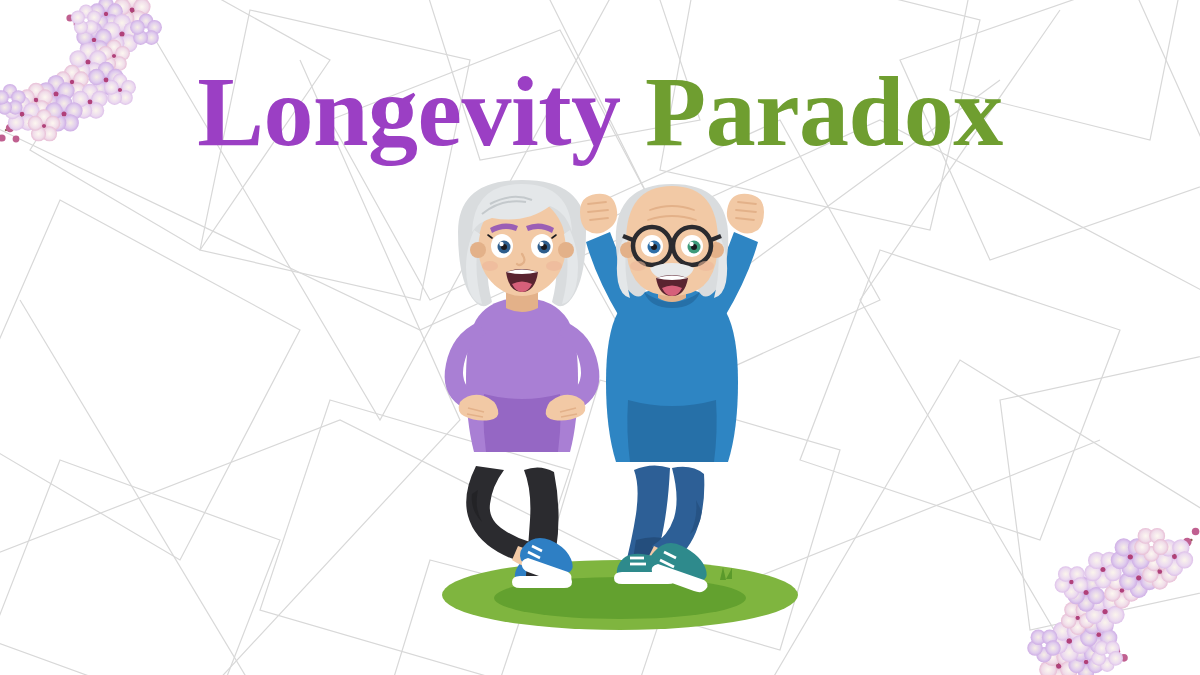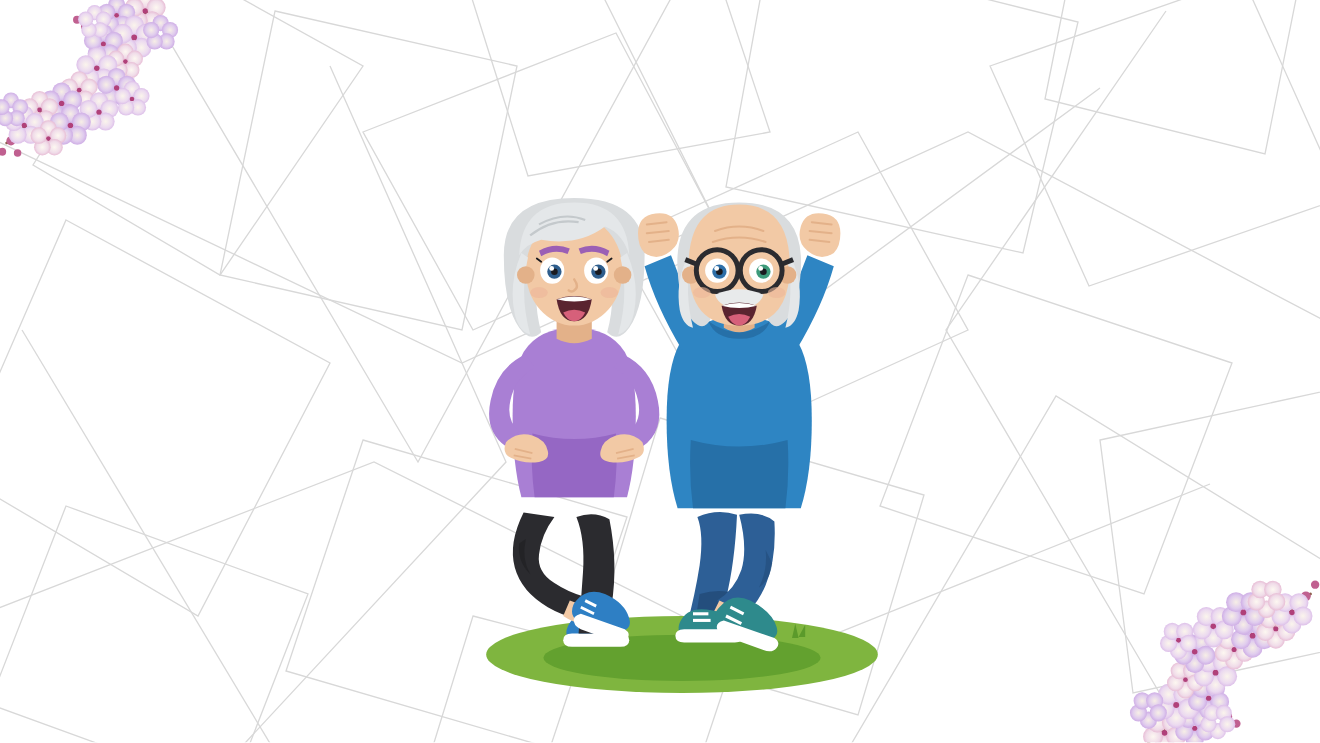--- a/index.html
+++ b/index.html
@@ -209,20 +209,23 @@
         <circle cx="126" cy="94" r="2.1"></circle>
           <circle cx="62" cy="98" r="2.5"></circle>
         <circle cx="96" cy="106" r="2.4"></circle>
           <circle cx="42" cy="104" r="2.2"></circle>
         <circle cx="70" cy="118" r="2.5"></circle>
           <circle cx="28" cy="118" r="2.3"></circle>
       </g>
     </g>
   </svg>
 
+  <div id="title-block">
+    <span class="title-word" id="title-word-1" style="color: rgb(155, 63, 196);">Longevity</span><span class="title-word" style="color:transparent"> </span><span class="title-word" id="title-word-2" style="color: rgb(111, 158, 48);">Paradox</span>
+  </div>
 
   <svg id="illustration" viewBox="0 0 400 480" aria-hidden="true">
 
     <g>
       <ellipse cx="200" cy="425" rx="178" ry="35" fill="#7FB53F"></ellipse>
       <ellipse cx="200" cy="428" rx="126" ry="21" fill="#63A12F"></ellipse>
       <g fill="#5B9A2B">
         <path d="M132 405 l3 -16 l3 16 z"></path>
         <path d="M138 404 l6 -14 l0 14 z"></path>
         <path d="M126 405 l-5 -13 l2 13 z"></path>

